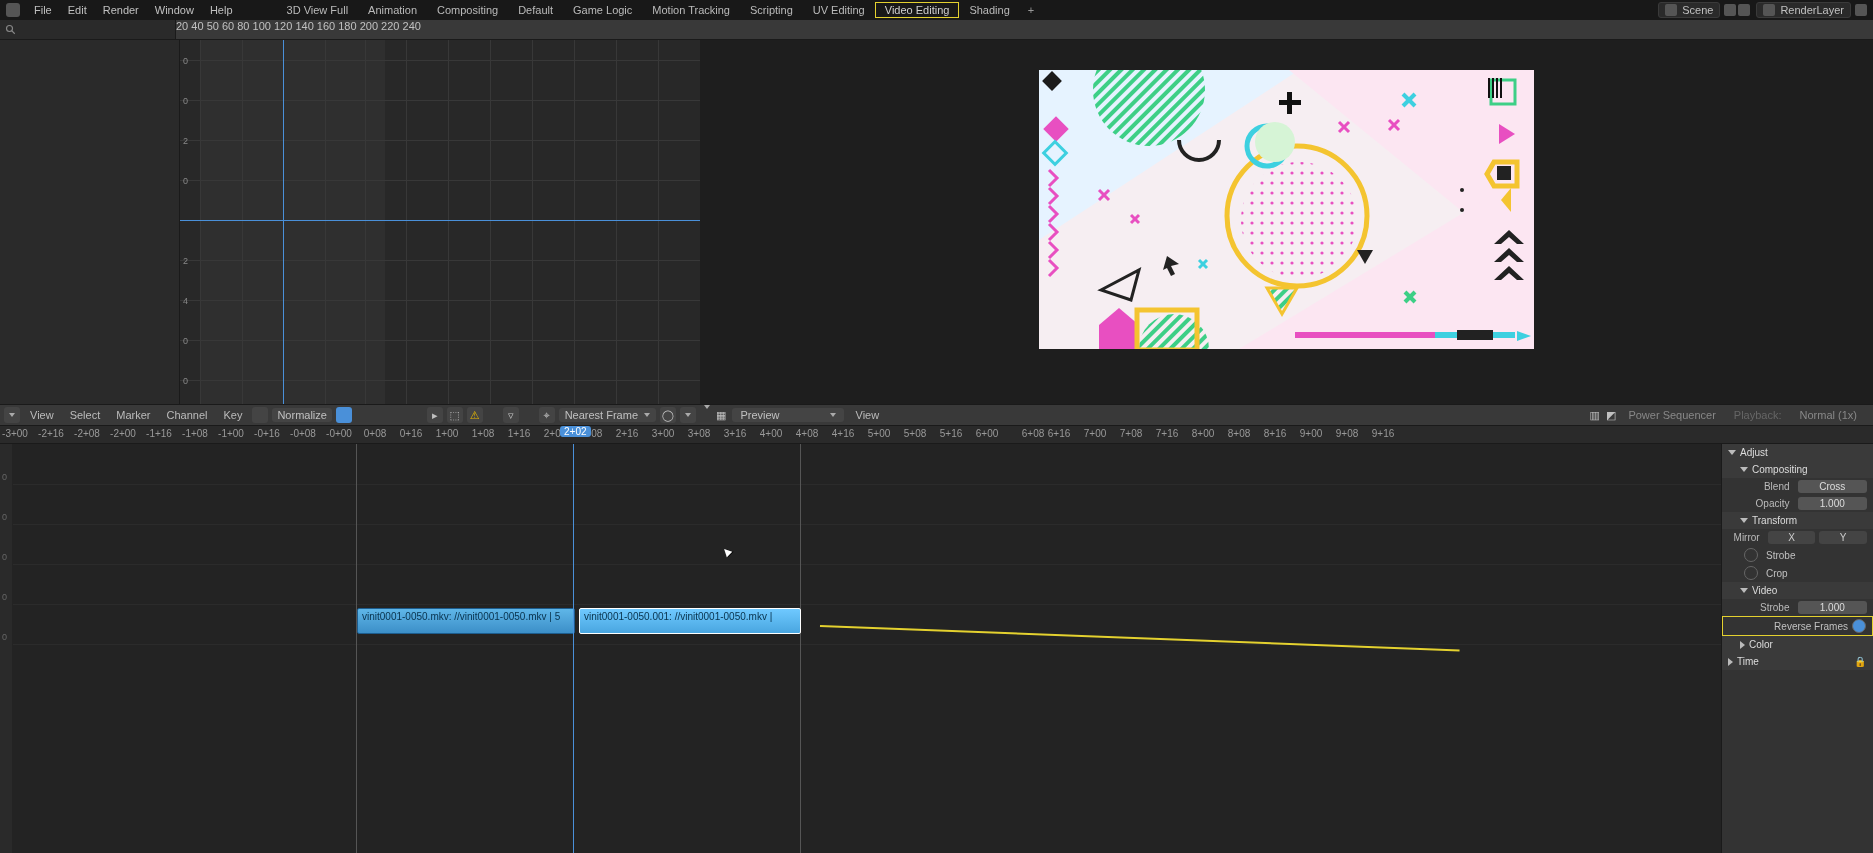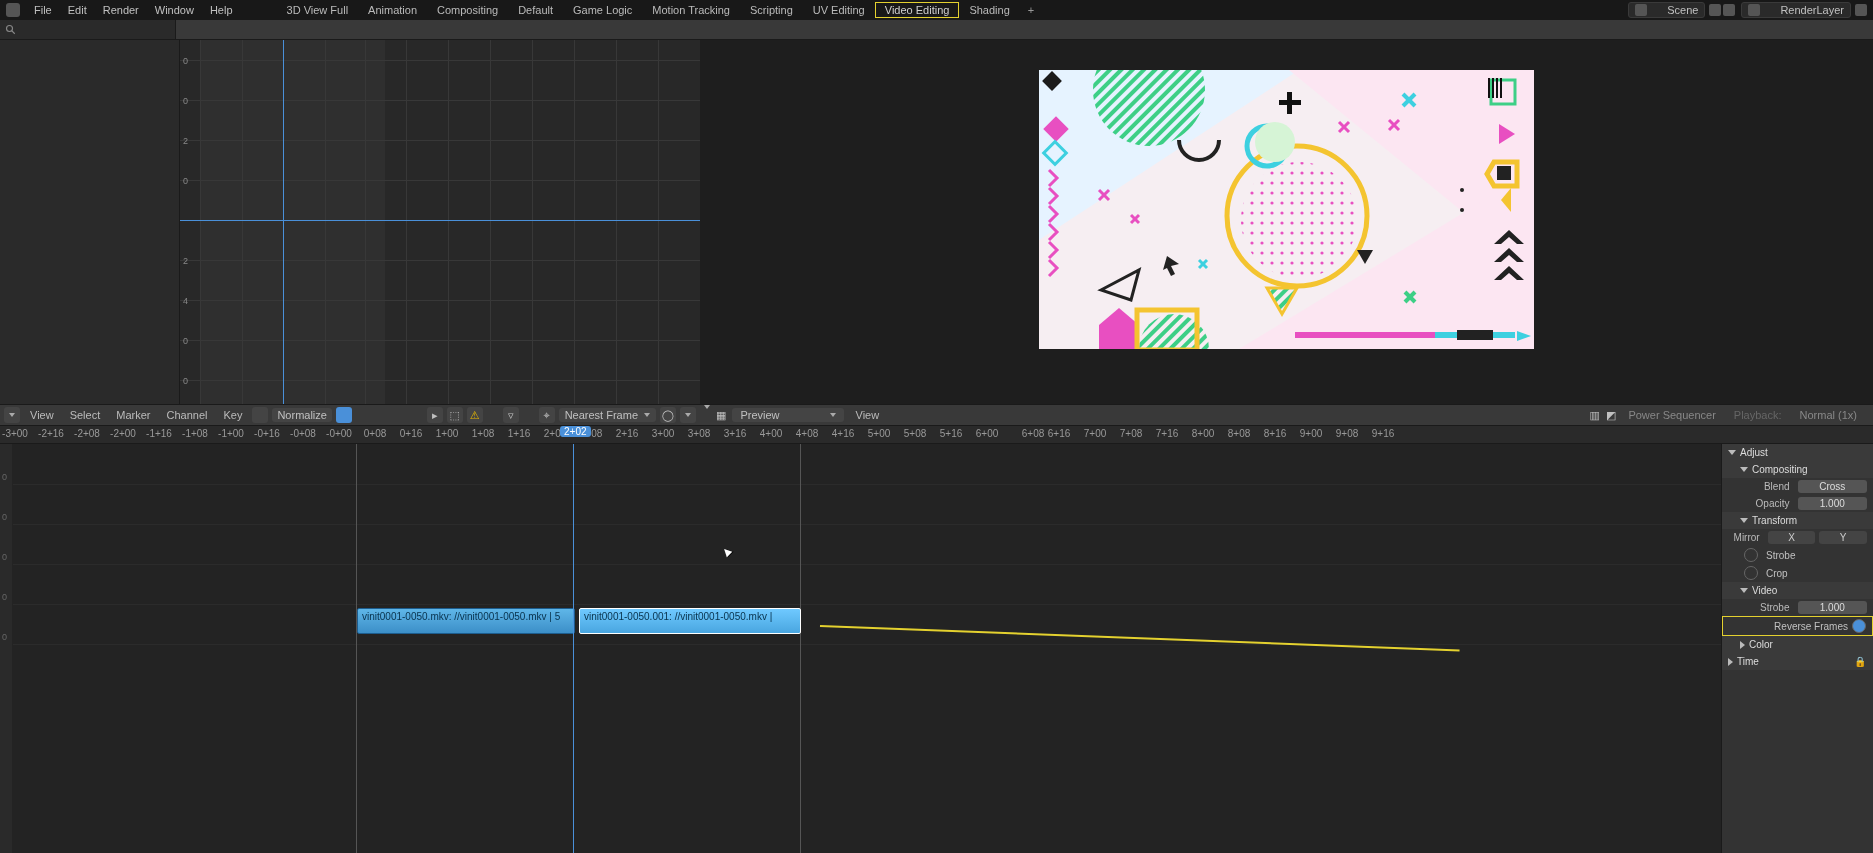--- a/index.html
+++ b/index.html
@@ -7,21 +7,21 @@
 
 
 .top-bar { height: 20px; background: #181818; display: flex; align-items: center; padding: 8px 6px; font-size: 11px; }
 .top-bar .app-icon { width: 14px; height: 14px; background: #555; border-radius: 3px; margin-right: 6px; }
 .top-bar .menu-item { padding: 0 8px; cursor: pointer; }
 .top-bar .spacer-small { width: 36px; }
 .top-bar .workspace { padding: 0 10px; cursor: pointer; color: #bbb; }
 .top-bar .workspace.active { border: 1px solid #e4d12f; color: #d0d0d0; padding: 1px 9px; }
 .top-bar .add-tab { padding: 0 8px; color: #999; }
 .top-bar .flex-grow { flex: 1; }
-.top-bar .scene-field, .top-bar .layer-field { display: flex; align-items: flex-start; gap: 20px; background: #2a2a2a; border: 1px solid #3a3a3a; padding: 1px 6px; border-radius: 3px; margin-left: 6px; }
+.top-bar .scene-field, .top-bar .layer-field { display: flex; align-items: flex-start; gap: 5px; background: #2a2a2a; border: 1px solid #3a3a3a; padding: 1px 6px; border-radius: 3px; margin-left: 6px; }
 .top-bar .mini-icon { width: 12px; height: 12px; background: #555; border-radius: 2px; }
 
 
 .search-row { height: 20px; background: #393939; border-bottom: 1px solid #1a1a1a; display: flex; align-items: center; }
 .search-box { width: 176px; height: 100%; background: #2a2a2a; display: flex; align-items: center; padding: 0 5px; border-right: 1px solid #1a1a1a; }
 .search-box svg { width: 12px; height: 12px; }
 
 
 .upper-area { height: 364px; display: flex; background: #232323; }
 
@@ -127,20 +127,35 @@
   </div>
   <div class="mini-icon" style="margin-left:4px"></div>
 </div>
 
 <div class="search-row">
   <div class="search-box">
     <svg viewBox="0 0 16 16">
         <circle cx="6" cy="6" r="4" fill="none" stroke="#888" stroke-width="1.5"></circle>
         <line x1="9" y1="9" x2="13" y2="13" stroke="#888" stroke-width="1.5"></line>
       </svg>
+  </div>
+  <div style="flex:1;position:relative;height:100%">
+    <span class="tick" style="left:36px">20</span>
+    <span class="tick" style="left:78px">40</span>
+    <span class="curframe" style="left:97px">50</span>
+    <span class="tick" style="left:120px">60</span>
+    <span class="tick" style="left:162px">80</span>
+    <span class="tick" style="left:201px">100</span>
+    <span class="tick" style="left:243px">120</span>
+    <span class="tick" style="left:285px">140</span>
+    <span class="tick" style="left:327px">160</span>
+    <span class="tick" style="left:369px">180</span>
+    <span class="tick" style="left:411px">200</span>
+    <span class="tick" style="left:453px">220</span>
+    <span class="tick" style="left:495px">240</span>
   </div>
 </div>
 
 <div class="upper-area">
   <div class="graph-panel">
     <div class="graph-canvas">
       <div class="graph-left-gutter"></div>
       <div class="graph-plot">
         <div class="dim-zone" style="left:0;width:20px"></div>
         <div class="dim-zone" style="left:205px;right:0"></div>

